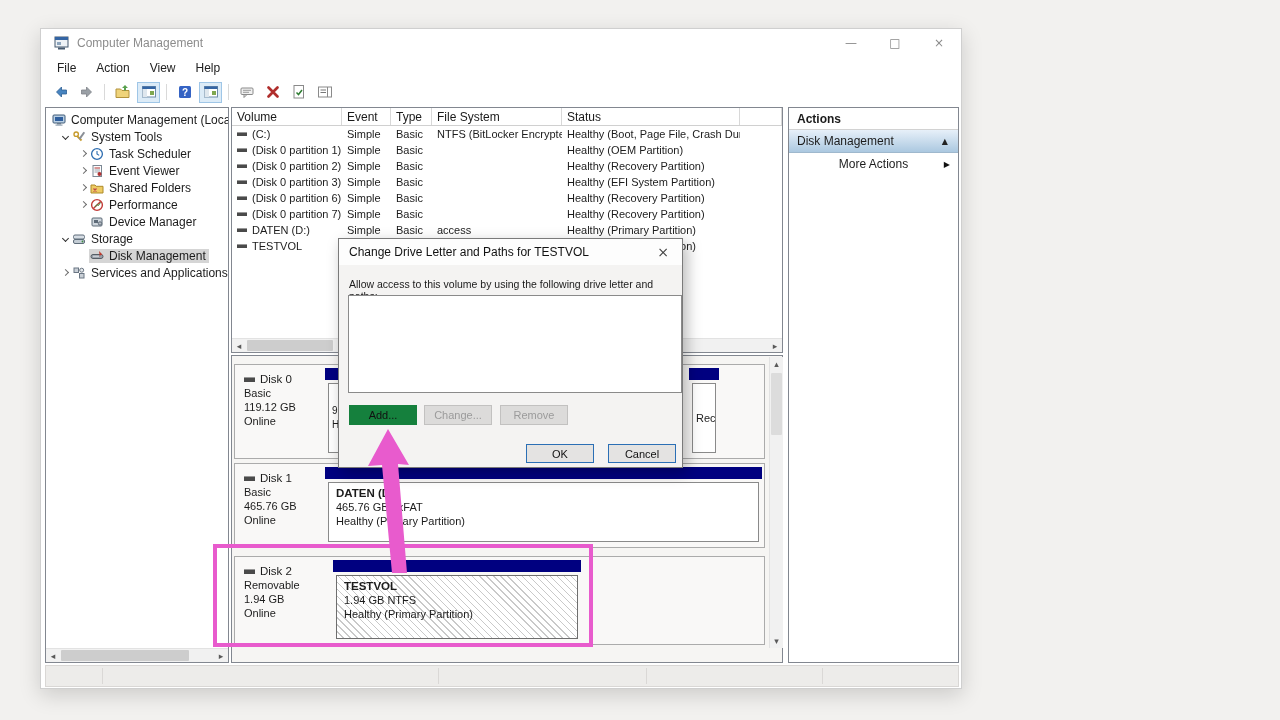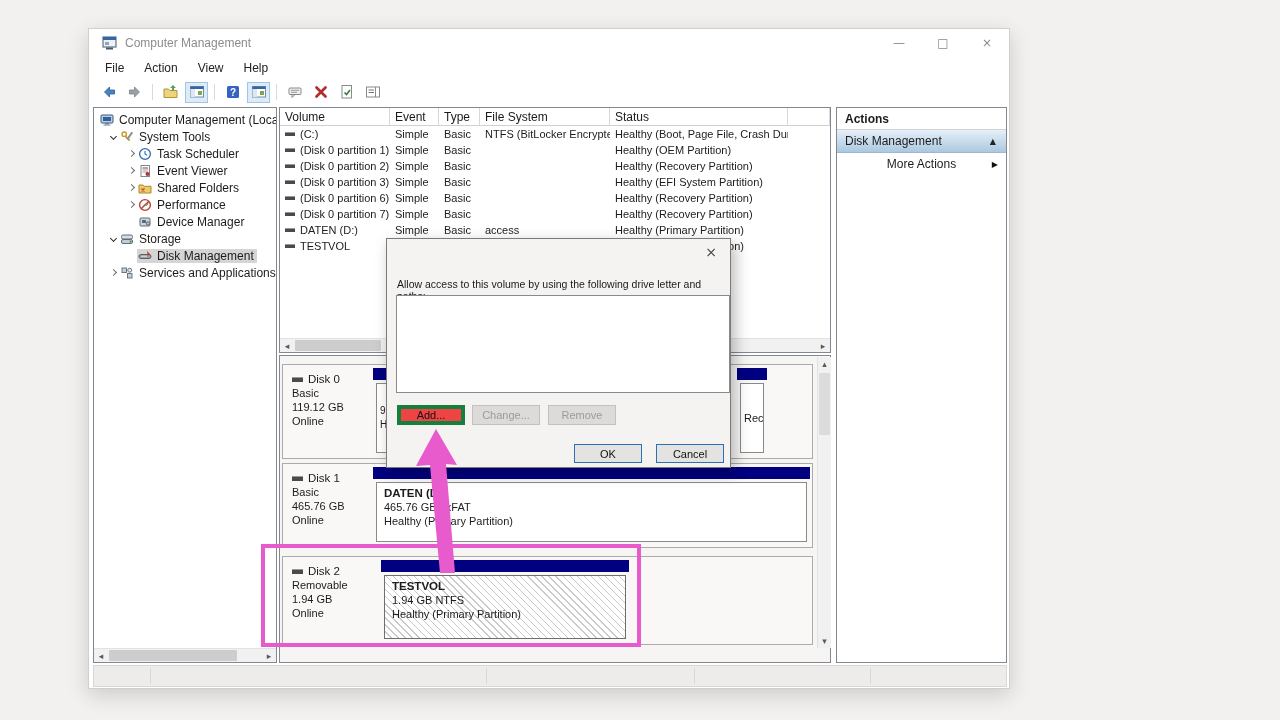--- a/index.html
+++ b/index.html
@@ -1,21 +1,21 @@
 <!DOCTYPE html>
 <html><head>
 <meta charset="utf-8">
 <style>
   * { margin:0; padding:0; box-sizing:border-box; }
   html,body { width:1280px; height:720px; overflow:hidden; }
   body { background:#f2f1ef; font-family:"Liberation Sans",sans-serif; color:#1c1c1c; position:relative; }
 
   
   .win { position:absolute; left:40px; top:28px; width:922px; height:661px;
-         background:#ffffff; border:1px solid #cfcfcf; box-shadow:0 6px 20px rgba(0,0,0,.16);margin-left:48px; }
+         background:#ffffff; border:1px solid #cfcfcf; box-shadow:0 6px 20px rgba(0,0,0,.16); }
 
   .titlebar { position:absolute; left:0; top:0; right:0; height:28px; display:flex; align-items:center;
               padding-left:13px; gap:7px; font-size:12px; color:#8c8c8c; background:#fff; }
   .win-controls { position:absolute; right:0; top:0; height:28px; display:flex; }
   .ctrl { width:44px; height:28px; display:flex; align-items:center; justify-content:center;
           color:#8a8a8a; font-size:12px; font-family:"DejaVu Sans",sans-serif; }
 
   .menubar { position:absolute; left:0; top:28px; right:0; height:22px; display:flex; align-items:center;
              padding-left:6px; font-size:12px; color:#222; background:#fff; }
   .menu-item { padding:2px 10px;text-align:right; }
@@ -104,21 +104,21 @@
   
   .dialog { position:absolute; left:297px; top:209px; width:345px; height:230px; background:#f4f3f2;
             border:1px solid #7a7a7a; box-shadow:4px 5px 14px rgba(0,0,0,.28); z-index:50; }
   .dlg-title { position:absolute; left:0; top:0; right:0; height:26px; background:#fdfdfd;
                display:flex; align-items:center; padding-left:10px; font-size:12px; color:#111; }
   .dlg-close { position:absolute; right:4px; top:0; width:30px; height:26px; display:flex; align-items:center;
                justify-content:center; font-size:14px; color:#444; font-family:"DejaVu Sans",sans-serif; }
   .dlg-instruction { position:absolute; left:10px; top:39px; font-size:10.5px; color:#1a1a1a; }
   .dlg-listbox { position:absolute; left:9px; top:56px; width:334px; height:98px; background:#fff; border:1px solid #8a8a8a; }
   .dbtn { position:absolute; height:20px; width:68px; display:flex; align-items:center; justify-content:center;
-          font-size:11px; background:#ef4444; border:4px solid #15803d; color:#111; }
+          font-size:11px; background:#15803d; border:1px solid #15803d; color:#111; }
   .dbtn.disabled { background:#dcdbda; border:1px solid #c2c1c0; color:#9b9b9b; }
   .dbtn.primary { border:1px solid #2b6fb5; height:19px; background:#e4e3e2; }
 
   
   .annot { position:absolute; left:0; top:0; width:922px; height:661px; z-index:60; pointer-events:none; }
 </style>
 </head>
 <body>
 
 <div class="win">
@@ -552,20 +552,21 @@
   </div>
 
   <div class="statusbar">
     <span class="seg" style="left:56px;"></span>
     <span class="seg" style="left:392px;"></span>
     <span class="seg" style="left:600px;"></span>
     <span class="seg" style="left:776px;"></span>
   </div>
 
   <div class="dialog">
+    <div class="dlg-title">Change Drive Letter and Paths for TESTVOL</div>
     <span class="dlg-close">×</span>
     <div class="dlg-instruction">Allow access to this volume by using the following drive letter and paths:</div>
     <div class="dlg-listbox"></div>
     <div class="dbtn" style="left:10px; top:166px;">Add...</div>
     <div class="dbtn disabled" style="left:85px; top:166px;">Change...</div>
     <div class="dbtn disabled" style="left:161px; top:166px;">Remove</div>
     <div class="dbtn primary" style="left:187px; top:205px;">OK</div>
     <div class="dbtn primary" style="left:269px; top:205px;">Cancel</div>
   </div>
 

